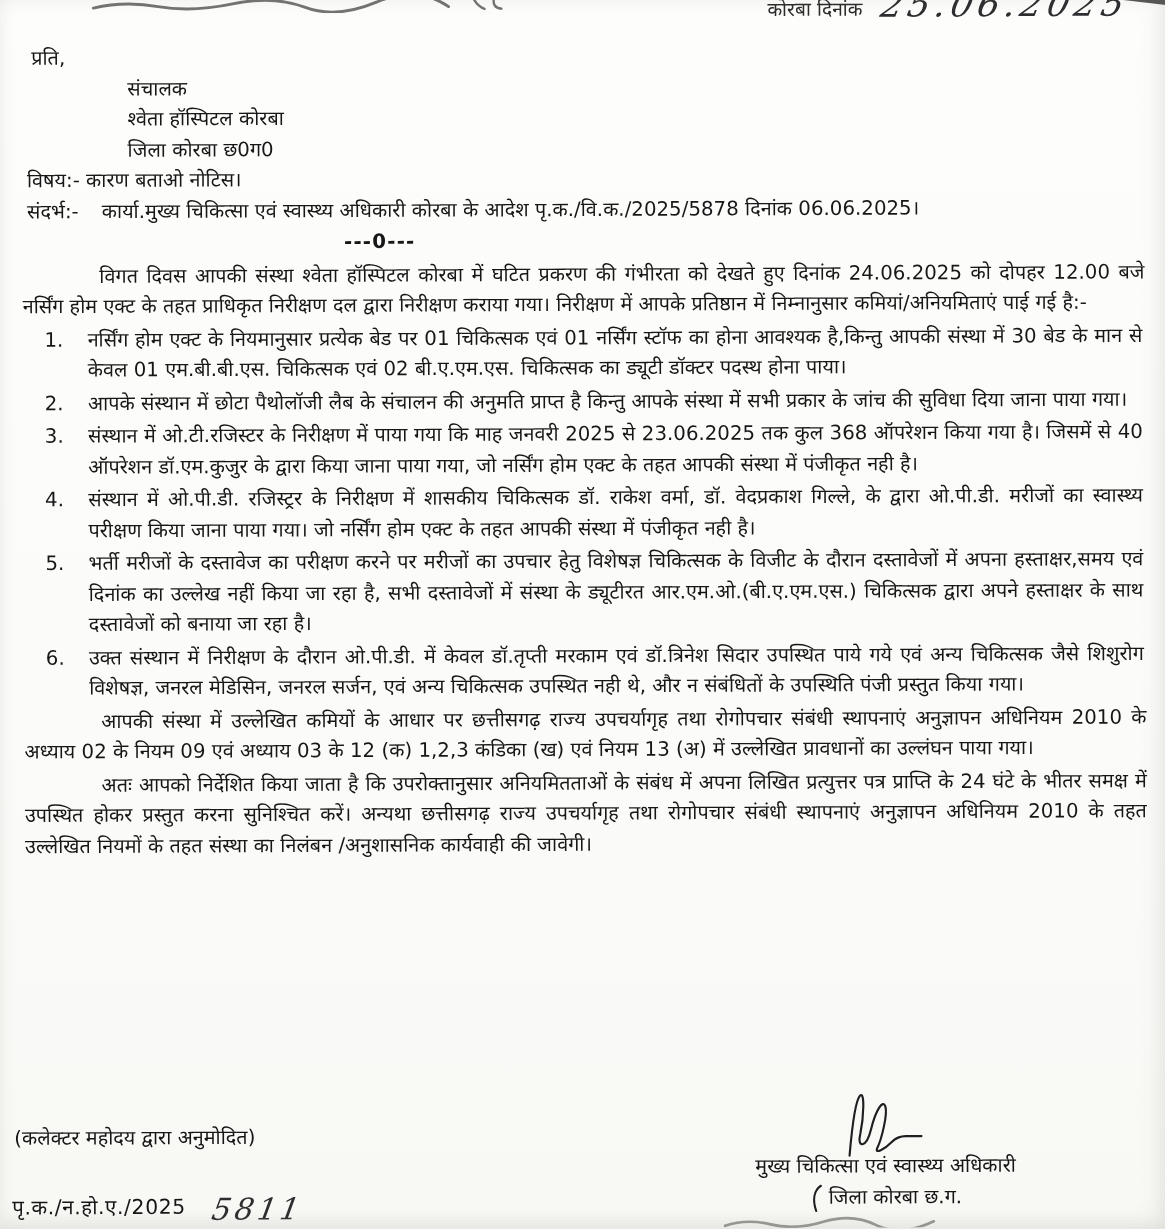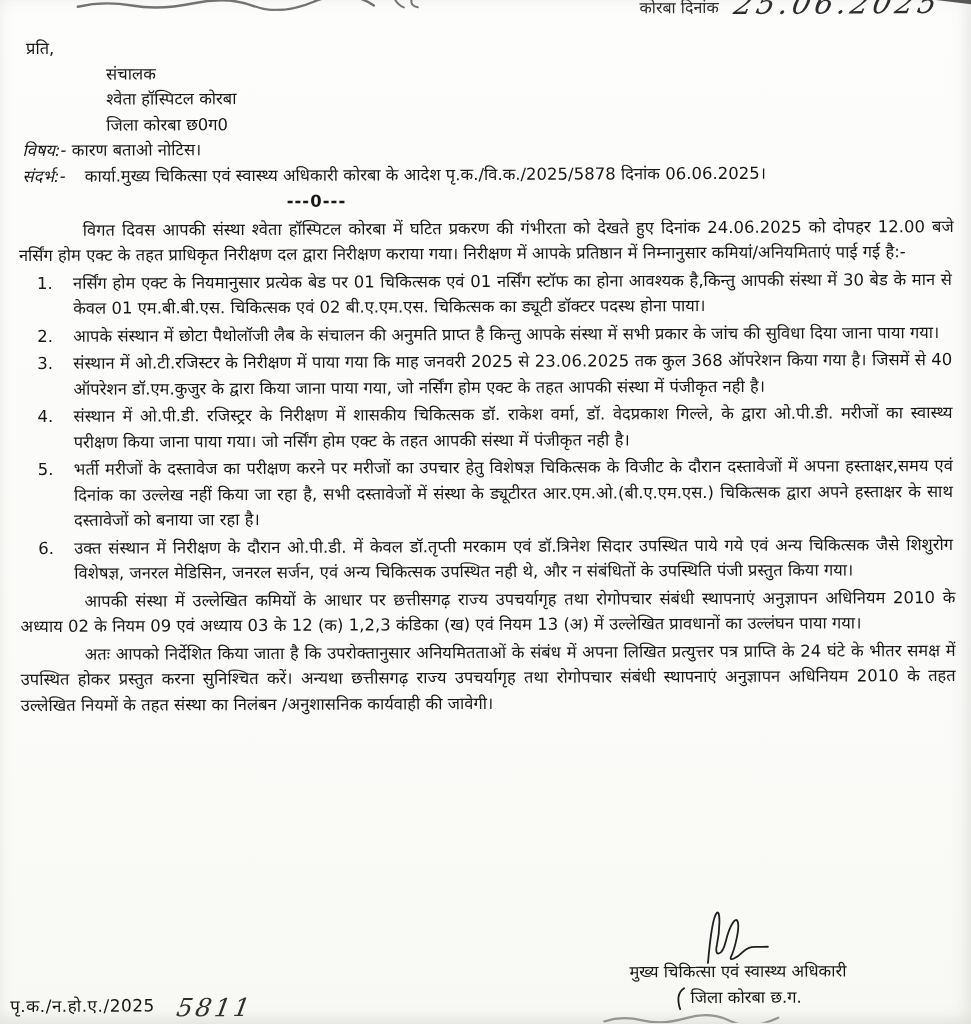--- a/index.html
+++ b/index.html
@@ -40,21 +40,21 @@
   .hand-date{
     font-size:29px;line-height:30px;
     letter-spacing:4px;
     transform:skewX(-12deg) translateY(-8px);
     margin-left:14px;
   }
   .salutation{margin-left:8px;}
   .addr{margin-left:88px;}
   .subj-row,.ref-row{margin-left:4px;}
   .label{font-weight:bold;}
-  .subj-row .label,.ref-row .label{font-weight:normal;font-style:italic;}
+  .subj-row .label,.ref-row .label{font-weight:normal;}
   .ref-row .text{margin-left:14px;}
   .subj-row .text{margin-left:0;}
   .separator{
     margin:1px 0 2px 268px;
     font-weight:bold;letter-spacing:1px;
   }
   p.body-para{
     margin:0 0 2px 0;
     text-align:justify;
   }
@@ -160,20 +160,21 @@
           <span class="num">6.</span>
           <span class="txt">उक्त संस्थान में निरीक्षण के दौरान ओ.पी.डी. में केवल डॉ.तृप्ती मरकाम एवं डॉ.त्रिनेश सिदार उपस्थित पाये गये एवं अन्य चिकित्सक जैसे शिशुरोग विशेषज्ञ, जनरल मेडिसिन, जनरल सर्जन, एवं अन्य चिकित्सक उपस्थित नही थे, और न संबंधितों के उपस्थिति पंजी प्रस्तुत किया गया।</span>
         </div>
       </div>
 
       <p class="body-para indent">आपकी संस्था में उल्लेखित कमियों के आधार पर छत्तीसगढ़ राज्य उपचर्यागृह तथा रोगोपचार संबंधी स्थापनाएं अनुज्ञापन अधिनियम 2010 के अध्याय 02 के नियम 09 एवं अध्याय 03 के 12 (क) 1,2,3 कंडिका (ख) एवं नियम 13 (अ) में उल्लेखित प्रावधानों का उल्लंघन पाया गया।</p>
       <p class="body-para indent">अतः आपको निर्देशित किया जाता है कि उपरोक्तानुसार अनियमितताओं के संबंध में अपना लिखित प्रत्युत्तर पत्र प्राप्ति के 24 घंटे के भीतर समक्ष में उपस्थित होकर प्रस्तुत करना सुनिश्चित करें। अन्यथा छत्तीसगढ़ राज्य उपचर्यागृह तथा रोगोपचार संबंधी स्थापनाएं अनुज्ञापन अधिनियम 2010 के तहत उल्लेखित नियमों के तहत संस्था का निलंबन /अनुशासनिक कार्यवाही की जावेगी।</p>
 
     </div>
 
+    <div class="approval">(कलेक्टर महोदय द्वारा अनुमोदित)</div>
 
     <div class="sign-block">
       <svg class="sign-scribble" width="92" height="58" viewBox="0 0 92 58">
         <path d="M16,56 C18,34 21,10 25,6 C29,2 28,24 25,38 C22,50 30,50 34,34 C38,18 44,9 46,15 C48,21 43,42 39,50 C37,55 45,51 51,45 C55,41 59,40 63,40 L76,40" fill="none" stroke="#1f1f22" stroke-width="1.8" stroke-linecap="round"></path>
       </svg>
       <div class="sign-line1">मुख्य चिकित्सा एवं स्वास्थ्य अधिकारी</div>
       <div class="sign-line2">
         <svg width="12" height="24" viewBox="0 0 12 24">
           <path d="M10,2 C4,6 3,14 6,23" fill="none" stroke="#1f1f22" stroke-width="1.8" stroke-linecap="round"></path>
         </svg>

